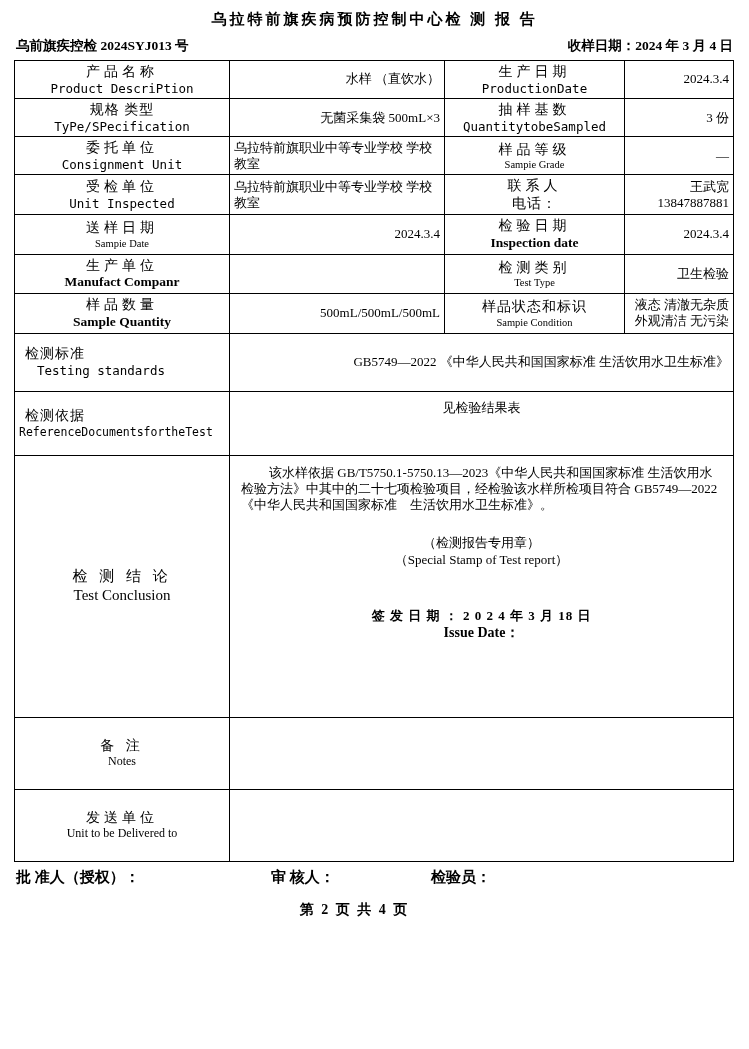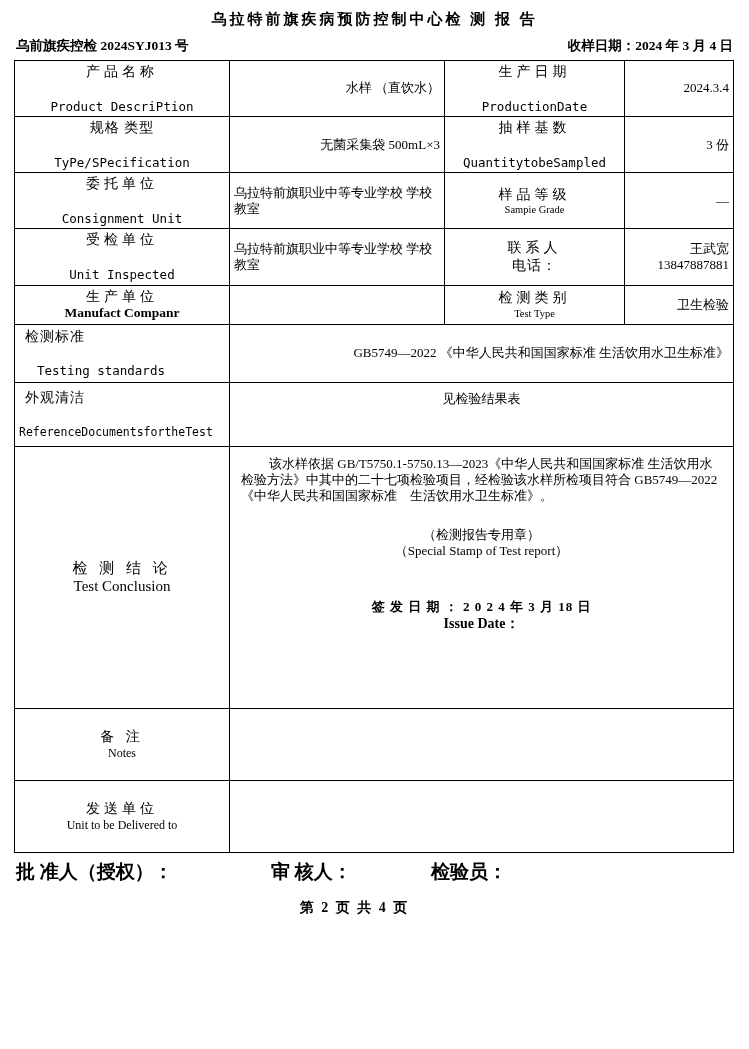--- a/index.html
+++ b/index.html
@@ -59,21 +59,20 @@
     letter-spacing: 1px;
     font-family: "Liberation Serif", "DejaVu Serif", serif;
   }
   .cn-sp {
     letter-spacing: 4px;
   }
   .en {
     font-size: 12.5px;
     font-family: "DejaVu Sans Mono", monospace;
     letter-spacing: 0px;
-    margin-top: 18px;
   }
   .en-serif {
     font-size: 13px;
     font-family: "Liberation Serif", "DejaVu Serif", serif;
   }
   .en-small {
     font-size: 10.5px;
     font-family: "Liberation Serif", "DejaVu Serif", serif;
   }
   .en-bold {
@@ -130,21 +129,21 @@
     font-weight: bold;
     letter-spacing: 1px;
   }
   .issue-en {
     text-align: center;
     font-weight: bold;
     font-size: 14px;
   }
   .footer-sign {
     display: flex;
-    font-size: 19px;
+    font-size: 15px;
     font-weight: bold;
     padding: 6px 2px 2px 2px;
   }
   .footer-sign .s1 { width: 255px; }
   .footer-sign .s2 { width: 160px; }
   .footer-sign .s3 { width: 200px; }
   .pagefoot {
     text-align: center;
     font-size: 14px;
     font-weight: bold;
@@ -222,47 +221,74 @@
         <td class="lbl">
           <div class="cn cn-sp">联系人</div>
           <div class="cn">电话：</div>
         </td>
         <td class="val">
           <div>王武宽</div>
           <div>13847887881</div>
         </td>
       </tr>
 
+      <tr>
+        <td class="lbl">
+          <div class="cn cn-sp">送样日期</div>
+          <div class="en-small">Sampie  Date</div>
+        </td>
+        <td class="val">2024.3.4</td>
+        <td class="lbl">
+          <div class="cn cn-sp">检验日期</div>
+          <div class="en-bold">Inspection date</div>
+        </td>
+        <td class="val">2024.3.4</td>
+      </tr>
 
       <tr>
         <td class="lbl">
           <div class="cn cn-sp">生产单位</div>
           <div class="en-bold">Manufact Companr</div>
         </td>
         <td class="val"></td>
         <td class="lbl">
           <div class="cn cn-sp">检测类别</div>
           <div class="en-small">Test   Type</div>
         </td>
         <td class="val">卫生检验</td>
       </tr>
 
 
+      <tr>
+        <td class="lbl">
+          <div class="cn cn-sp">样品数量</div>
+          <div class="en-bold">Sample Quantity</div>
+        </td>
+        <td class="val">500mL/500mL/500mL</td>
+        <td class="lbl">
+          <div class="cn">样品状态和标识</div>
+          <div class="en-small">Sampie   Condition</div>
+        </td>
+        <td class="val val-small">
+          <div>液态  清澈无杂质</div>
+          <div>外观清洁 无污染</div>
+        </td>
+      </tr>
 
       <tr style="height:58px">
         <td class="lbl">
           <div class="cn" style="text-align:left;padding-left:6px">检测标准</div>
           <div class="en" style="text-align:left;padding-left:18px">Testing standards</div>
         </td>
         <td class="std-cell" colspan="3">GB5749—2022 《中华人民共和国国家标准   生活饮用水卫生标准》</td>
       </tr>
 
       <tr style="height:64px">
         <td class="lbl">
-          <div class="cn" style="text-align:left;padding-left:6px">外观清洁</div>
+          <div class="cn" style="text-align:left;padding-left:6px">检测依据</div>
           <div class="en" style="text-align:left;font-size:11.5px">ReferenceDocumentsfortheTest</div>
         </td>
         <td class="center-mid" colspan="3" style="vertical-align:top;padding-top:8px">见检验结果表</td>
       </tr>
 
       <tr style="height:262px">
         <td class="lbl">
           <div class="cn cn-sp" style="font-size:15px">检 测 结 论</div>
           <div class="en-bold" style="font-size:15px;font-weight:normal">Test Conclusion</div>
         </td>

